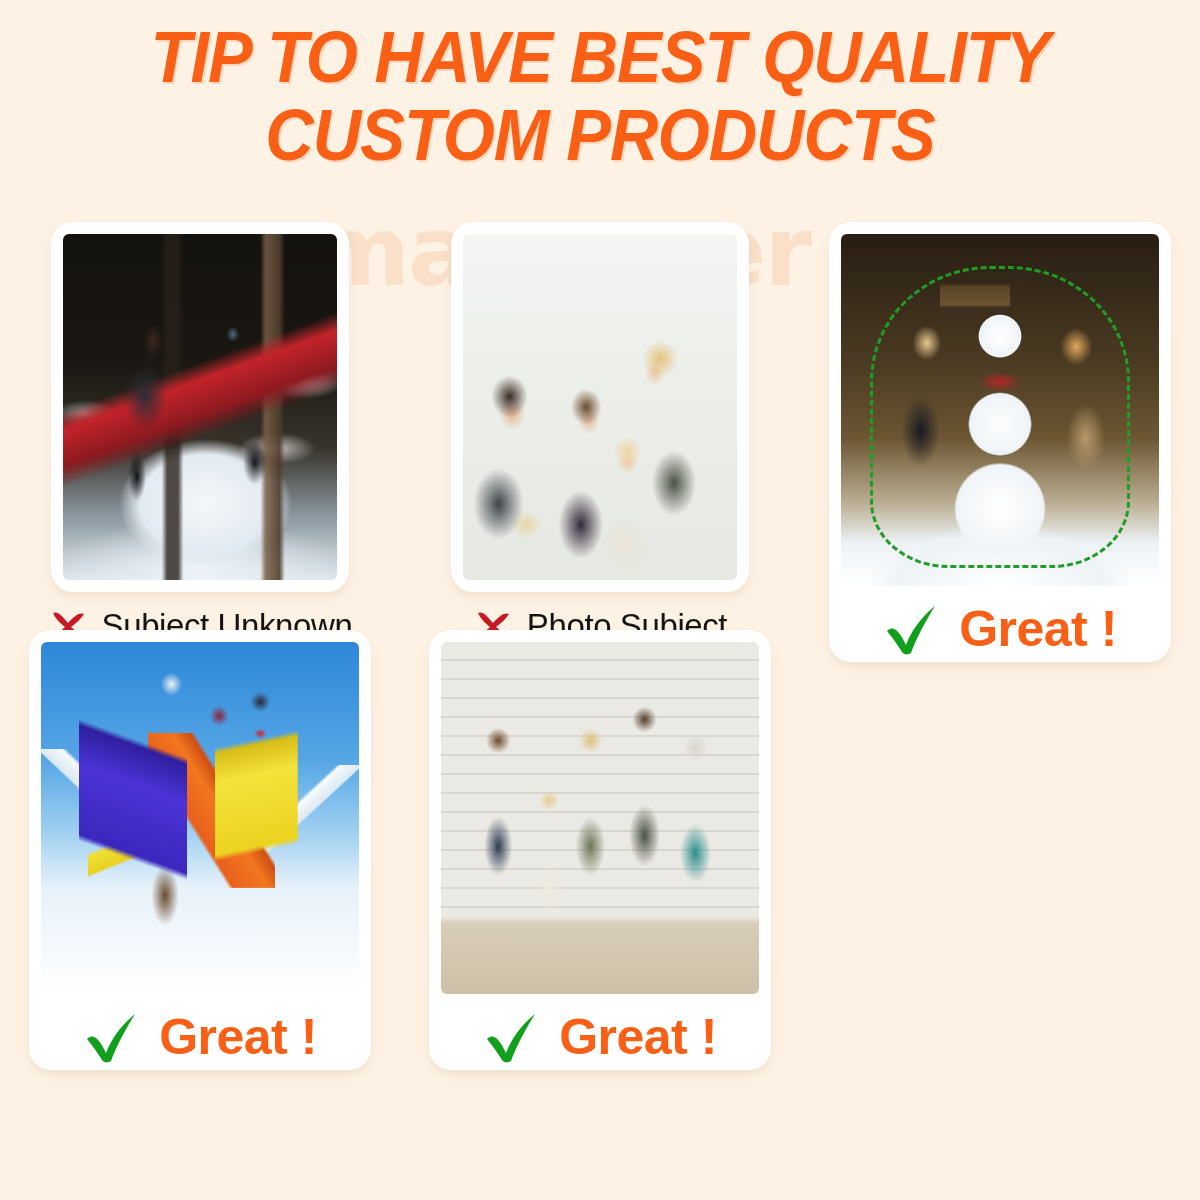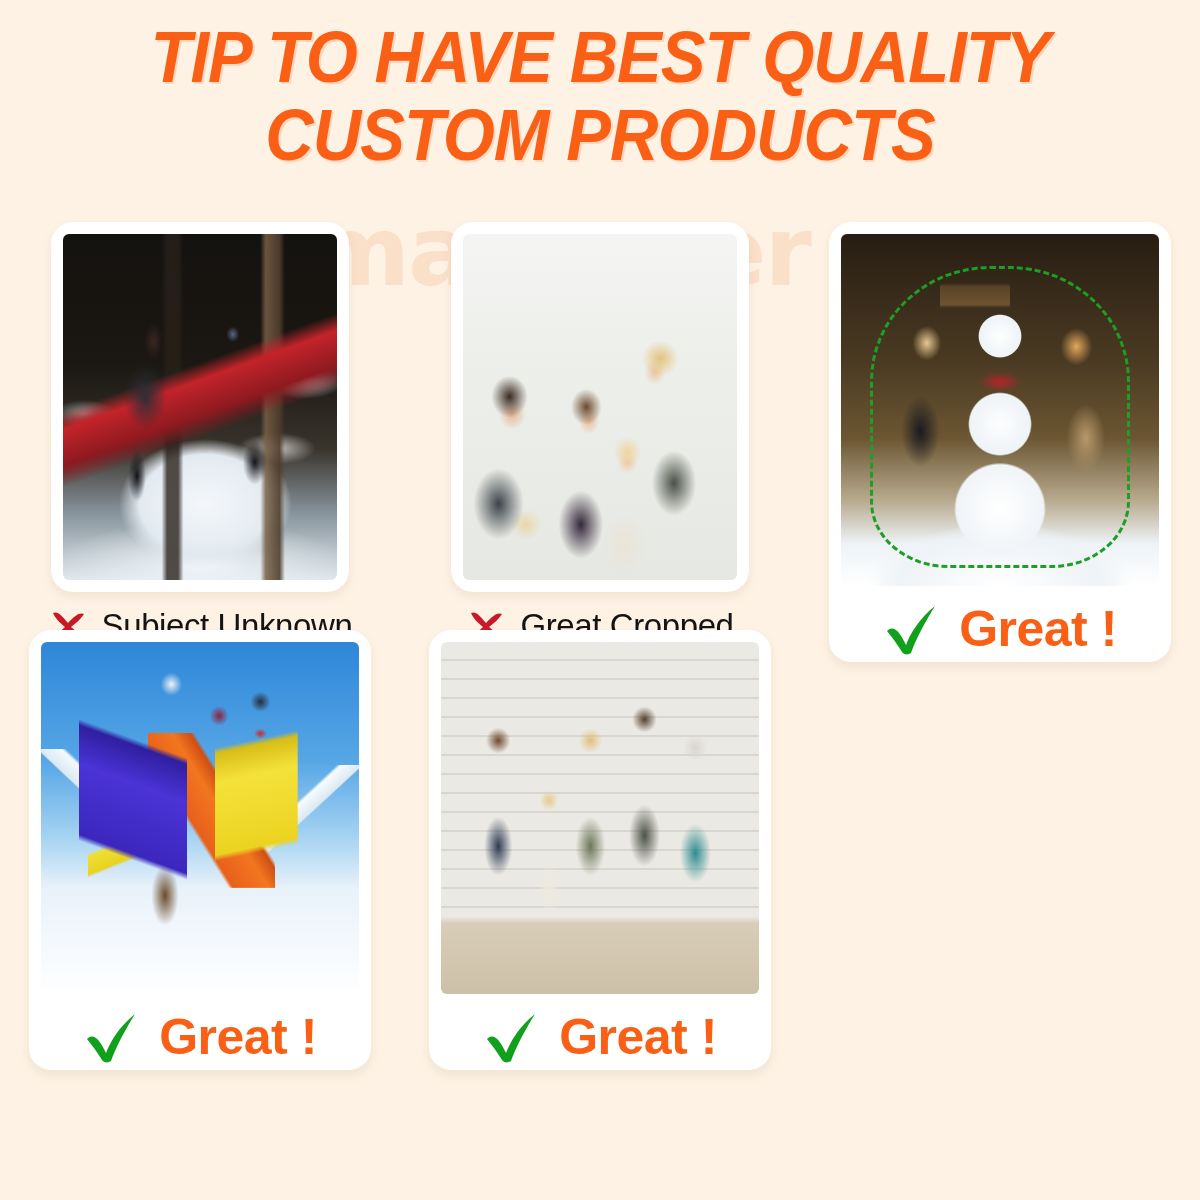--- a/index.html
+++ b/index.html
@@ -255,21 +255,21 @@
 
 
   <div class="cell">
     <div class="card top">
       <div class="photo ph-cropfam"></div>
     </div>
     <div class="caption">
       <svg class="xmark" viewBox="0 0 40 40">
         <path d="M5 7 C10 5 13 9 20 17 C27 9 32 6 36 8 C33 13 28 17 23 21 C28 25 33 30 35 35 C30 36 26 32 20 25 C14 33 10 37 6 35 C8 30 12 25 17 21 C12 17 7 12 5 7 Z" fill="#C81A26"></path>
       </svg>
-      <span class="txt">Great Cropped</span>
+      <span class="txt">Photo Subject</span>
     </div>
   </div>
 
   <div class="cell">
     <div class="card bot">
       <div class="photo ph-snowman">
         <div class="cutout"></div>
       </div>
       <div class="great">
         <svg class="checkmark" viewBox="0 0 60 56">

